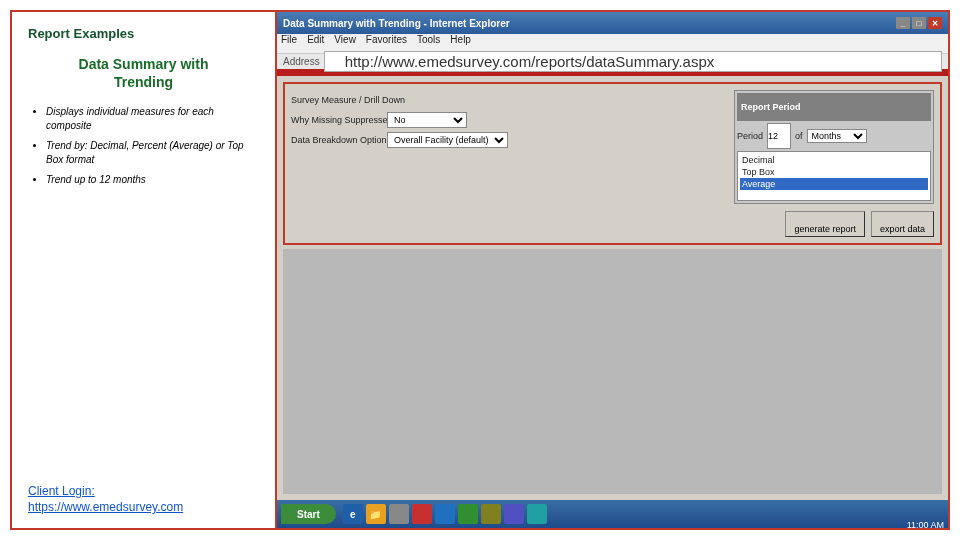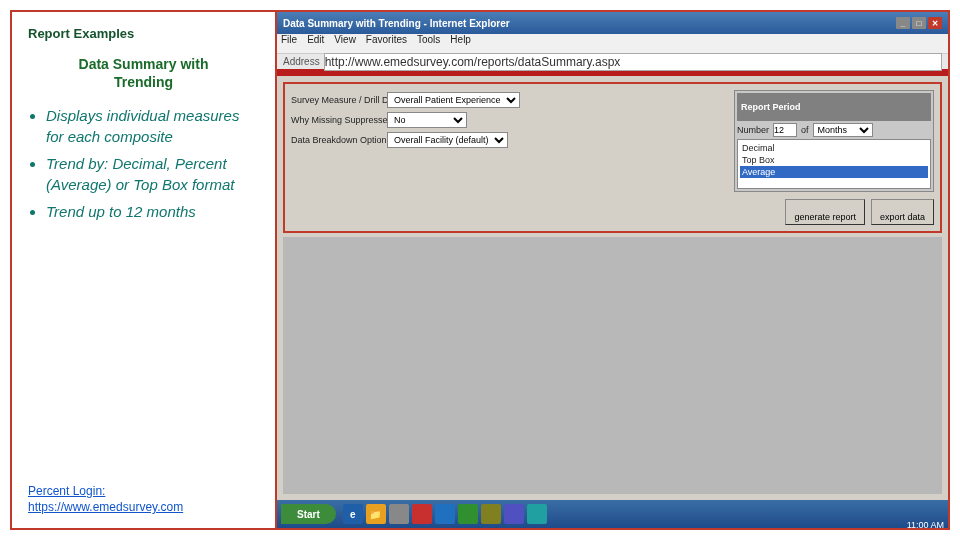--- a/index.html
+++ b/index.html
@@ -47,23 +47,23 @@
       line-height: 1.3;
     }
 
     .bullet-list {
       list-style: disc;
       padding-left: 18px;
       margin-bottom: 10px;
     }
 
     .bullet-list li {
-      font-size: 15px;
+      font-size: 10px;
       font-style: italic;
-      color: #0f766e;
+      color: #000000;
       margin-bottom: 6px;
       line-height: 1.4;
     }
 
     .client-login {
       position: absolute;
       bottom: 14px;
       left: 16px;
     }
 
@@ -156,25 +156,25 @@
       background: #e8e8e8;
       height: 22px;
       display: flex;
       align-items: center;
       padding: 0 6px;
       gap: 4px;
       border-bottom: 7px solid #b91c1c;
     }
 
     .address-text {
-      font-size: 12px;
+      font-size: 15px;
       color: #333;
       background: #fff;
       flex: 1;
-      padding: 1px 0;
+      padding: 1px 20px;
       border: 1px solid #aaa;
     }
 
     
     .win-content {
       flex: 1;
       background: #d4d0c8;
       display: flex;
       flex-direction: column;
       padding: 6px;
@@ -311,21 +311,21 @@
       gap: 4px;
     }
 
     .period-label {
       font-size: 9px;
       color: #222;
     }
 
     .period-input {
       width: 24px;
-      height: 14px;
+      height: 26px;
       font-size: 9px;
       border: 1px solid #888;
       background: #fff;
     }
 
     .period-select {
       height: 14px;
       font-size: 9px;
       background: #fff;
       border: 1px solid #888;
@@ -382,21 +382,21 @@
 Trending</span>
     </div>
 
     <ul class="bullet-list">
       <li>Displays individual measures for each composite</li>
       <li>Trend by: Decimal, Percent (Average) or Top Box format</li>
       <li>Trend up to 12 months</li>
     </ul>
 
     <div class="client-login">
-      <span class="client-login-label">Percent Login:</span>
+      <span class="client-login-label">Client Login:</span>
       <a class="client-login-url" href="#">https://www.emedsurvey.com</a>
     </div>
   </div>
 
   <div class="right-panel">
 
     <div class="win-titlebar">
       <span class="win-title-text">Data Summary with Trending - Internet Explorer</span>
       <div class="win-controls">
         <div class="win-btn minimize">_</div>
@@ -420,43 +420,40 @@
     </div>
 
     <div class="win-content">
 
       <div class="form-area">
         <div class="form-columns">
 
           <div class="form-left-col">
             <div class="form-row">
               <span class="form-label">Survey Measure / Drill Down</span>
-              <select class="form-select form-select-wide">
-                <option>Overall Patient Experience</option>
-              </select>
             </div>
             <div class="form-row">
               <span class="form-label">Why Missing Suppressed</span>
               <select class="form-select">
                 <option>No</option>
                 <option>Yes</option>
               </select>
             </div>
             <div class="form-row">
               <span class="form-label">Data Breakdown Option</span>
               <select class="form-select form-select-wide">
                 <option>Overall Facility (default)</option>
               </select>
             </div>
           </div>
 
           <div class="form-right-col">
             <div class="section-title-bar">Report Period</div>
             <div class="period-row">
-              <span class="period-label">Number</span>
+              <span class="period-label">Period</span>
               <input class="period-input" type="text" value="12" style="">
               <span class="period-label">of</span>
               <select class="period-select">
                 <option>Months</option>
                 <option>Quarters</option>
                 <option>Years</option>
               </select>
             </div>
             <div class="option-box">
               <div class="option-item">Decimal</div>

